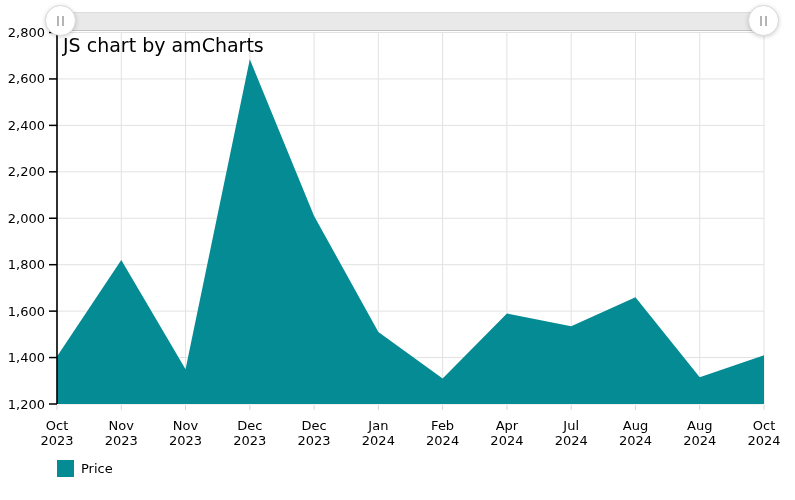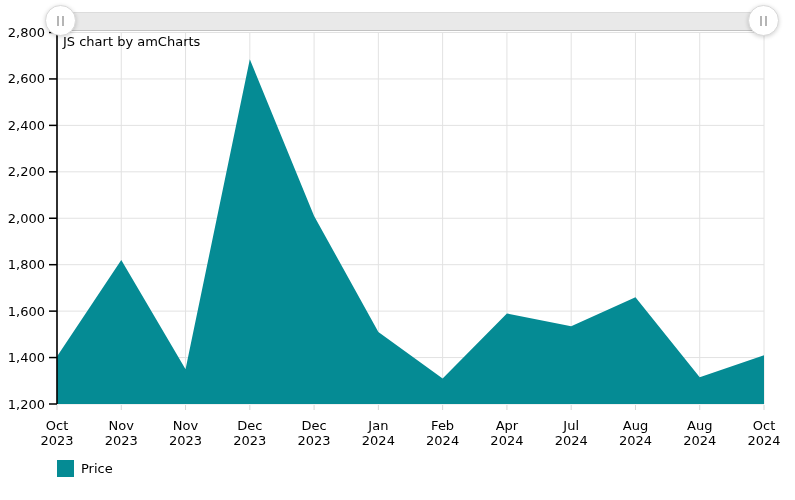--- a/index.html
+++ b/index.html
@@ -2,21 +2,21 @@
 <html style="--series: #058b94; --sb-track: #e9e9e9; --grip-bg: #ffffff; --grip-icon: #b5b5b5;"><head>
 <meta charset="utf-8">
 <style>
   html,body{margin:0;padding:0;background:#fff;}
   .stage{
     position:relative;width:795px;height:500px;background:#fff;overflow:hidden;
     font-family:"DejaVu Sans","Liberation Sans",sans-serif;
   }
   #chart-svg{position:absolute;left:0;top:0;}
   .watermark{
-    position:absolute;left:63px;top:34px;font-size:13px;color:#000;cursor:pointer;
+    position:absolute;left:63px;top:34px;font-size:19px;color:#000;cursor:pointer;
   }
   .scrollbar-track{
     position:absolute;left:57px;top:12px;width:708px;height:19px;
     background:var(--sb-track,#e9e9e9);
     border-top:1px solid #dcdcdc;border-bottom:1px solid #c2c2c2;
     box-sizing:border-box;cursor:grab;
   }
   .grip{
     position:absolute;width:31px;height:31px;border-radius:50%;
     background:var(--grip-bg,#fff);border:1px solid #d9d9d9;

